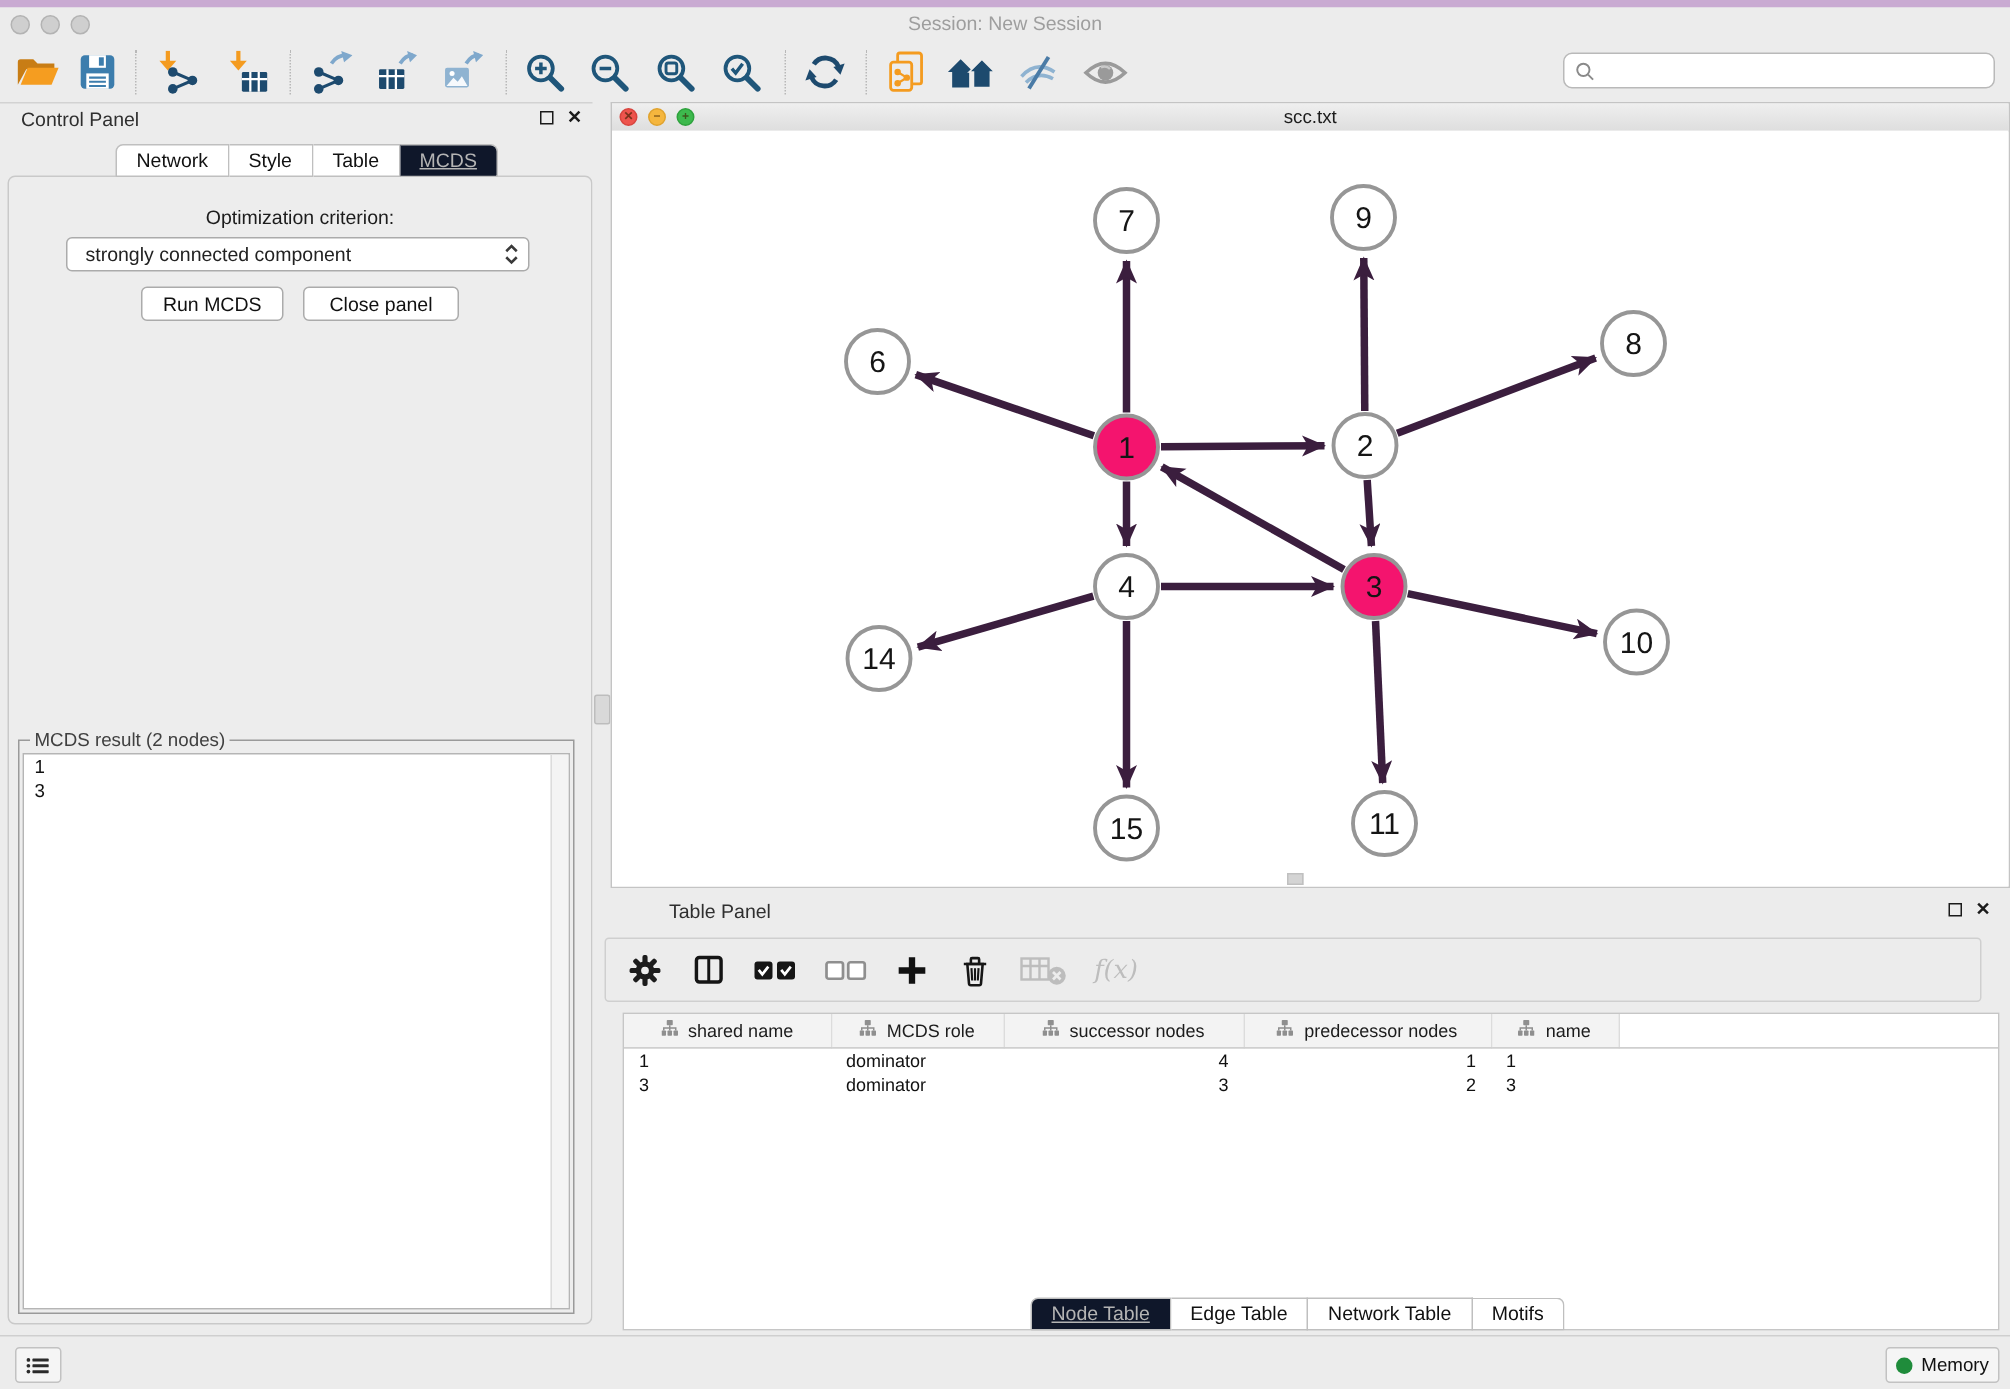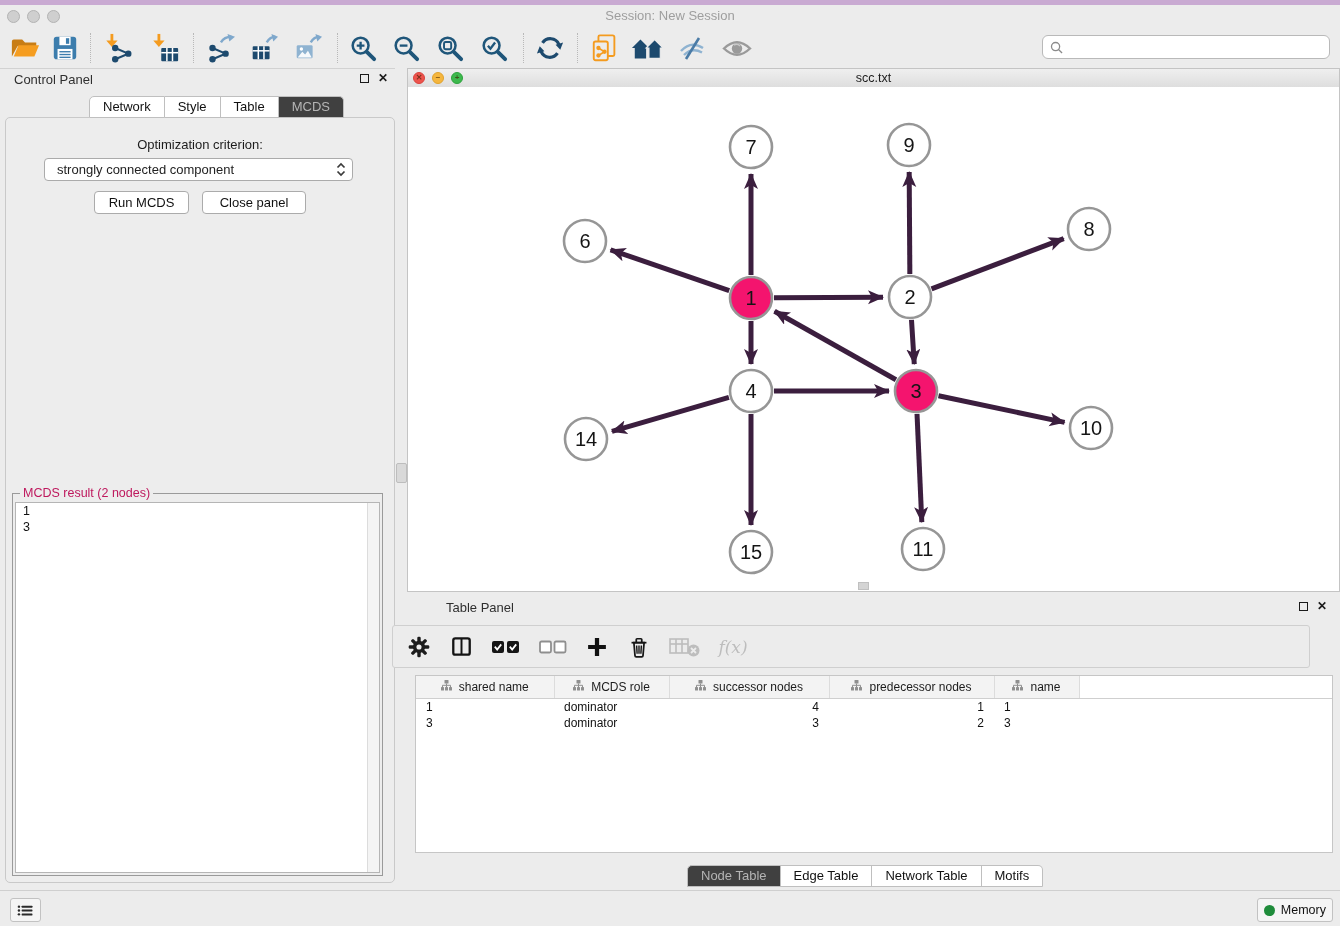--- a/index.html
+++ b/index.html
@@ -25,39 +25,39 @@
   .search svg{margin:0 4px 0 7px;flex:0 0 auto;}
   .search input{flex:1;border:none;outline:none;font-size:13px;background:transparent;
       font-family:"Liberation Sans",sans-serif;min-width:0;}
   
   .cp-title{position:absolute;left:14px;top:72px;font-size:13px;color:#2f2f2f;}
   .wc{position:absolute;top:73px;font-size:12px;line-height:12px;color:#1a1a1a;font-weight:bold;}
   .wc-box{display:inline-block;width:9px;height:9px;border:1.6px solid #1a1a1a;box-sizing:border-box;}
   .cp-body{position:absolute;left:5px;top:117px;width:390px;height:766px;background:#ededed;
       border:1px solid #c9c9c9;border-radius:5px;box-sizing:border-box;}
   .tabrow{position:absolute;display:flex;}
-  .cp-tabs{left:89px;top:96px;}
+  .cp-tabs{left:77px;top:96px;}
   .tab{box-sizing:border-box;height:22px;padding:0 13px;font-size:13px;line-height:20px;
       background:#fff;border:1px solid #bfbfbf;border-left:none;color:#111;
       display:flex;align-items:center;}
   .tab:first-child{border-left:1px solid #bfbfbf;border-top-left-radius:5px;border-bottom-left-radius:1px;}
   .tab:last-child{border-top-right-radius:5px;border-bottom-right-radius:1px;}
-  .tab.active{background:#404040;color:#b4b4b4;}
+  .tab.active{background:#0f172a;color:#b4b4b4;text-decoration:underline;}
   .opt-label{position:absolute;left:0;top:137px;width:400px;text-align:center;font-size:13px;color:#1c1c1c;}
   .dropdown{position:absolute;left:44px;top:158px;width:309px;height:23px;background:#fff;
       border:1px solid #ababab;border-radius:4px;box-sizing:border-box;display:flex;
       align-items:center;font-size:13px;padding-left:12px;}
   .dropdown .stepper{margin-left:auto;margin-right:6px;}
   .btn{position:absolute;height:23px;background:#fff;border:1px solid #ababab;border-radius:4px;
       font-size:13px;font-family:"Liberation Sans",sans-serif;color:#111;box-sizing:border-box;
       display:flex;align-items:center;justify-content:center;}
   .mcds-box{position:absolute;left:12px;top:493px;width:371px;height:383px;
       border:1px solid #9a9a9a;background:#ededed;box-sizing:border-box;}
   .mcds-legend{position:absolute;left:7px;top:-8px;background:#ededed;padding:0 3px;
-      font-size:12.5px;color:#be185d;}
+      font-size:12.5px;color:#404040;}
   .mcds-inner{position:absolute;left:2px;top:8px;right:2px;bottom:2px;background:#fff;
       border:1px solid #b5b5b5;overflow:hidden;}
   .mcds-line{font-size:12.5px;line-height:16px;padding-left:7px;color:#111;}
   .mcds-scroll{position:absolute;right:0;top:0;width:11px;height:100%;background:#f4f4f4;
       border-left:1px solid #dcdcdc;}
   
   .vsplit{position:absolute;left:395px;top:68px;width:12px;height:815px;background:#ececec;}
   .vsplit .grip{position:absolute;left:1px;top:395px;width:9px;height:18px;background:#d9d9d9;
       border:1px solid #bdbdbd;border-radius:2px;}
   
@@ -66,27 +66,27 @@
   .net-titlebar{position:absolute;left:0;top:0;width:100%;height:18px;
       background:linear-gradient(#efefef,#dedede);border-bottom:1px solid #bdbdbd;}
   .net-title{position:absolute;left:0;top:2px;width:100%;text-align:center;font-size:12.5px;color:#1c1c1c;}
   .mtl{position:absolute;top:3px;width:12px;height:12px;border-radius:50%;box-sizing:border-box;
       display:flex;align-items:center;justify-content:center;font-size:8px;line-height:8px;
       color:rgba(60,30,0,.65);font-weight:bold;}
   .canvas{position:absolute;left:0;top:18px;width:931px;height:504px;background:#fff;overflow:hidden;}
   .hgrip{position:absolute;left:450px;bottom:1px;width:9px;height:6px;background:#d4d4d4;border:1px solid #c0c0c0;}
   
   .tp-title{position:absolute;left:418px;top:600px;font-size:13px;color:#2f2f2f;margin-left:28px;}
-  .tp-toolbar{position:absolute;left:392px;top:625px;width:918px;height:43px;background:#ececec;
+  .tp-toolbar{position:absolute;left:403px;top:625px;width:918px;height:43px;background:#ececec;
       border:1px solid #cfcfcf;border-radius:3px;box-sizing:border-box;display:flex;
       align-items:center;gap:14px;padding-left:12px;}
   .tpb{background:none;border:none;padding:0;display:flex;align-items:center;justify-content:center;
       width:28px;height:30px;}
   .fx{font-family:"DejaVu Serif",serif;font-style:italic;font-size:17px;color:#bdbdbd;}
-  .tp-table{position:absolute;left:415px;top:675px;width:918px;height:178px;background:#fff;
+  .tp-table{position:absolute;left:415px;top:675px;width:918px;height:212px;background:#fff;
       border:1px solid #c6c6c6;box-sizing:border-box;}
   table.grid{border-collapse:collapse;table-layout:fixed;width:100%;font-size:12px;}
   table.grid th{height:20px;background:#f3f3f3;border-bottom:1px solid #cfcfcf;
       border-right:1px solid #dcdcdc;font-weight:normal;color:#1c1c1c;text-align:center;
       overflow:hidden;white-space:nowrap;}
   table.grid th.filler{background:#fff;border-right:none;}
   table.grid th .hwrap{display:flex;align-items:center;justify-content:center;gap:7px;}
   table.grid td{height:16px;padding:0 10px;white-space:nowrap;overflow:hidden;color:#111;}
   td.al{text-align:left;} td.ar{text-align:right;}
   .tp-tabs{left:687px;top:865px;text-align:right;}

